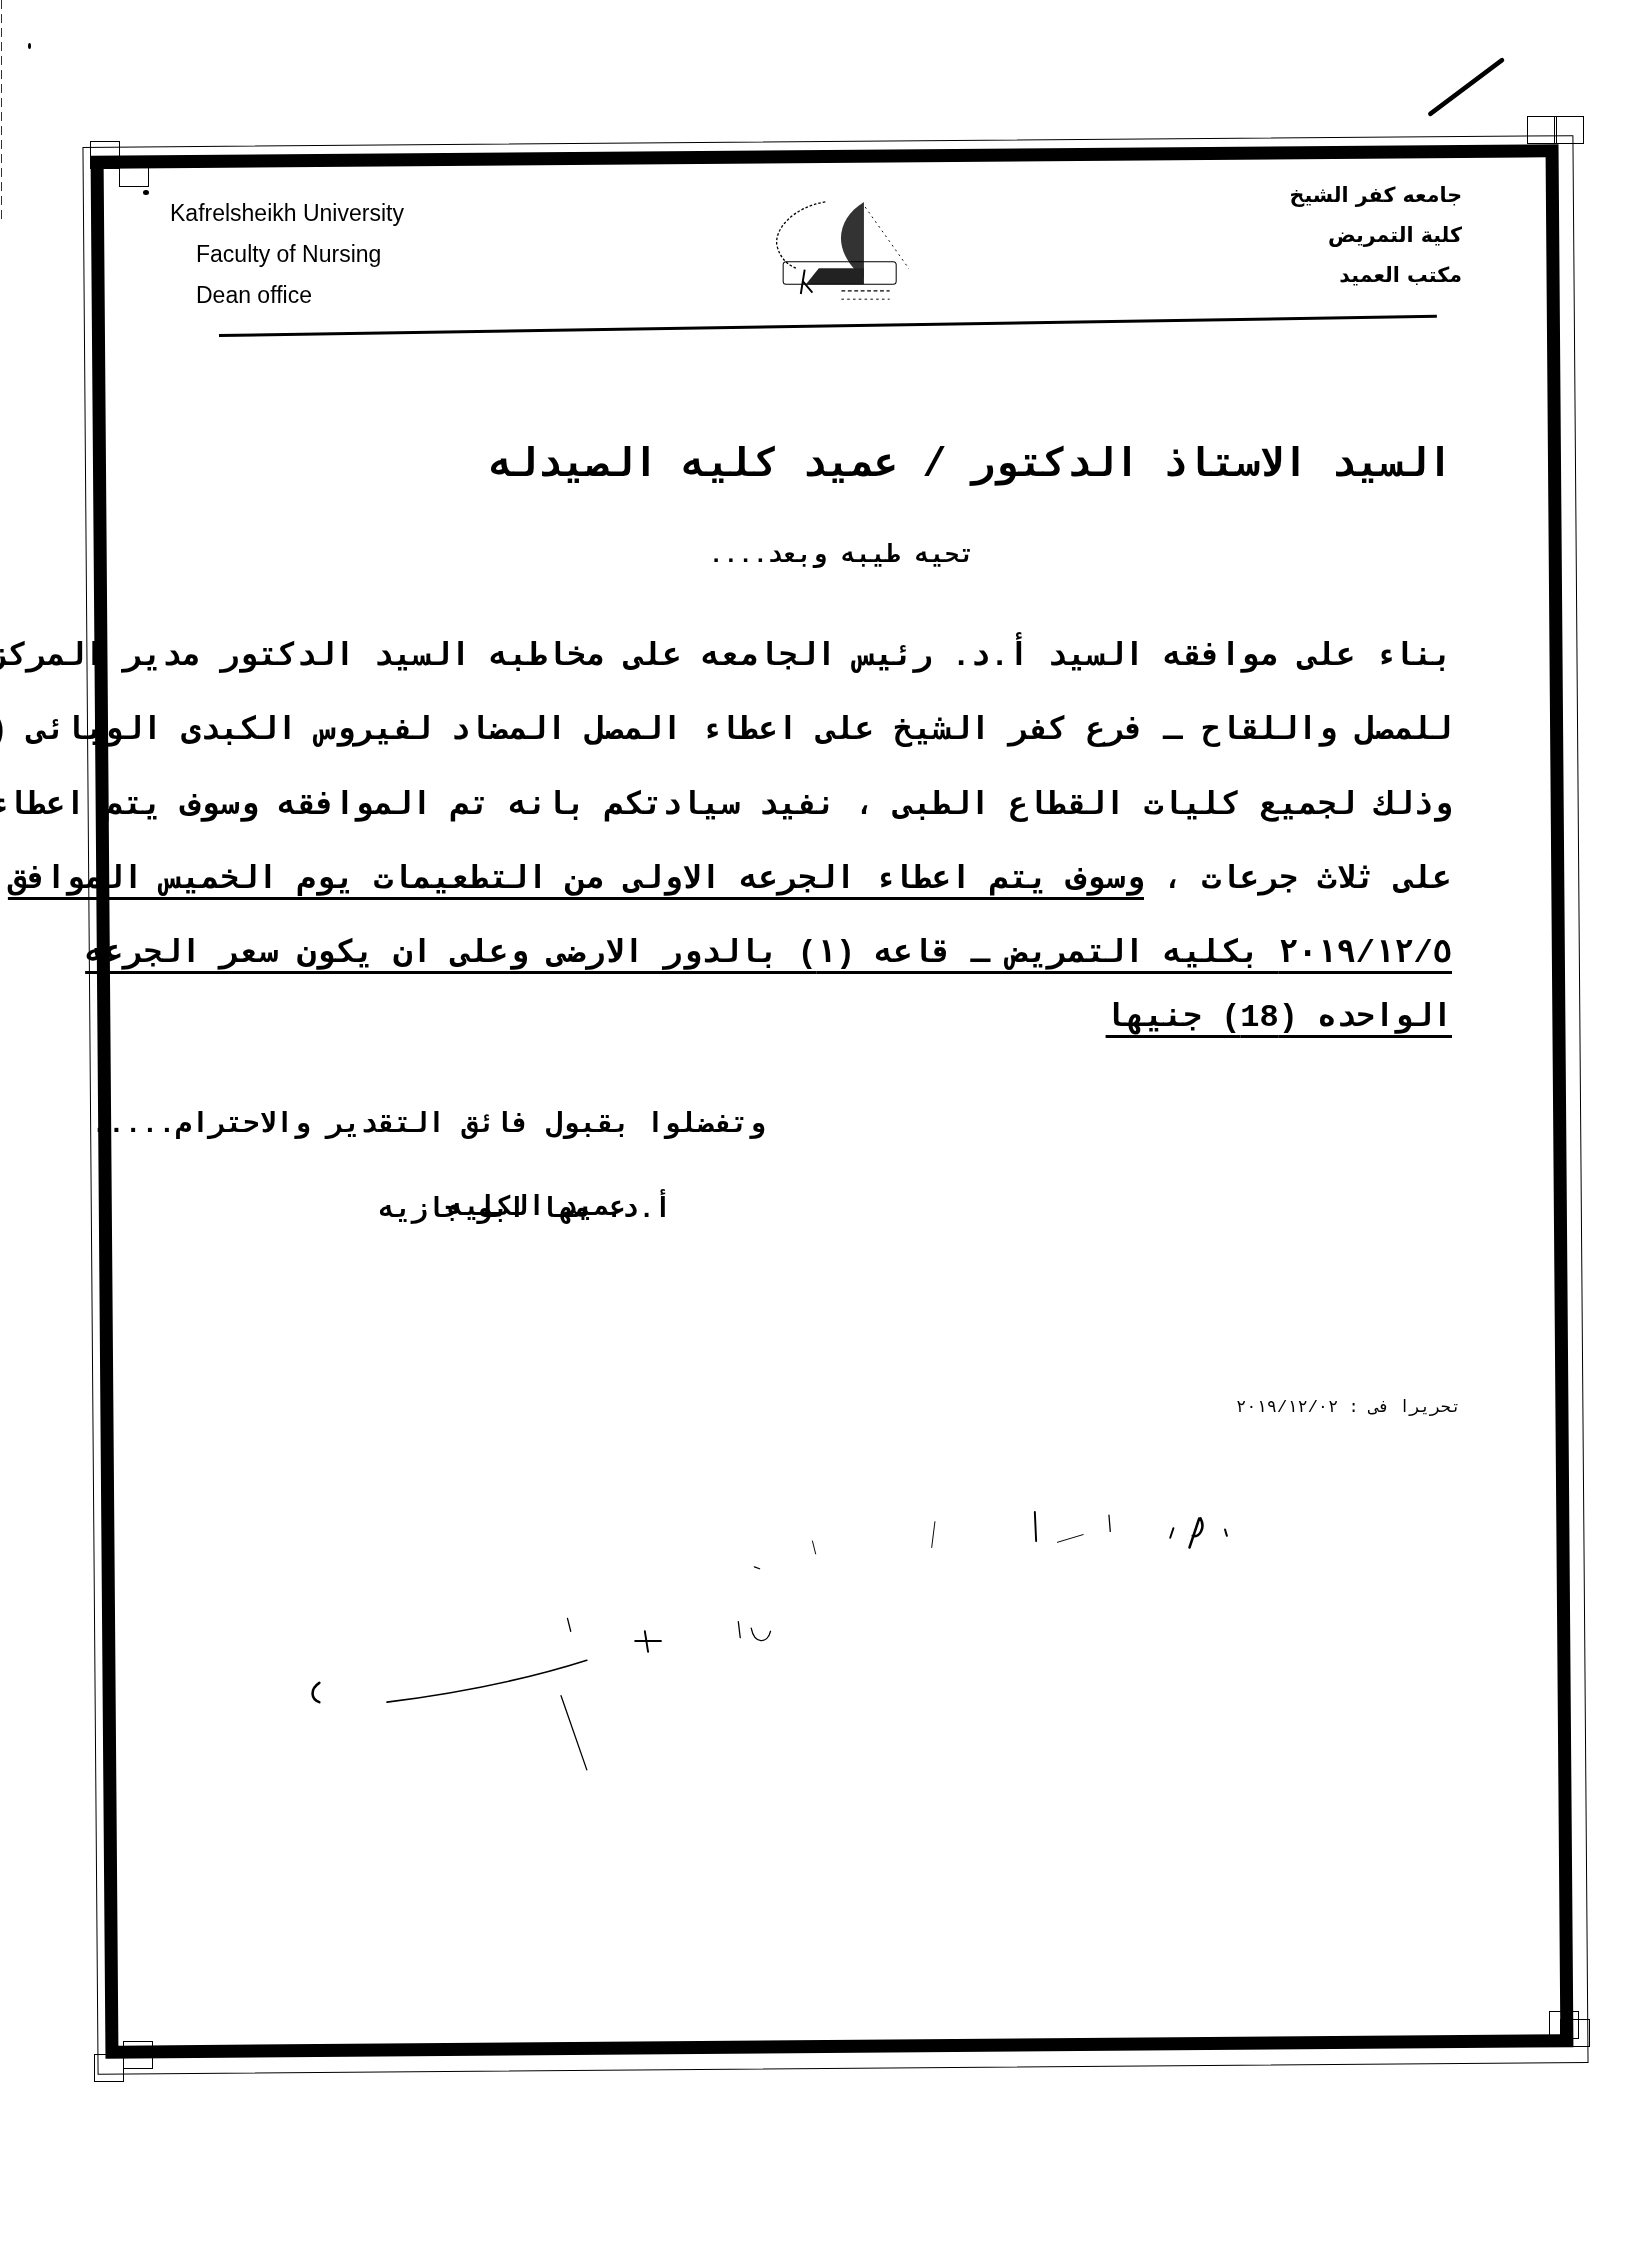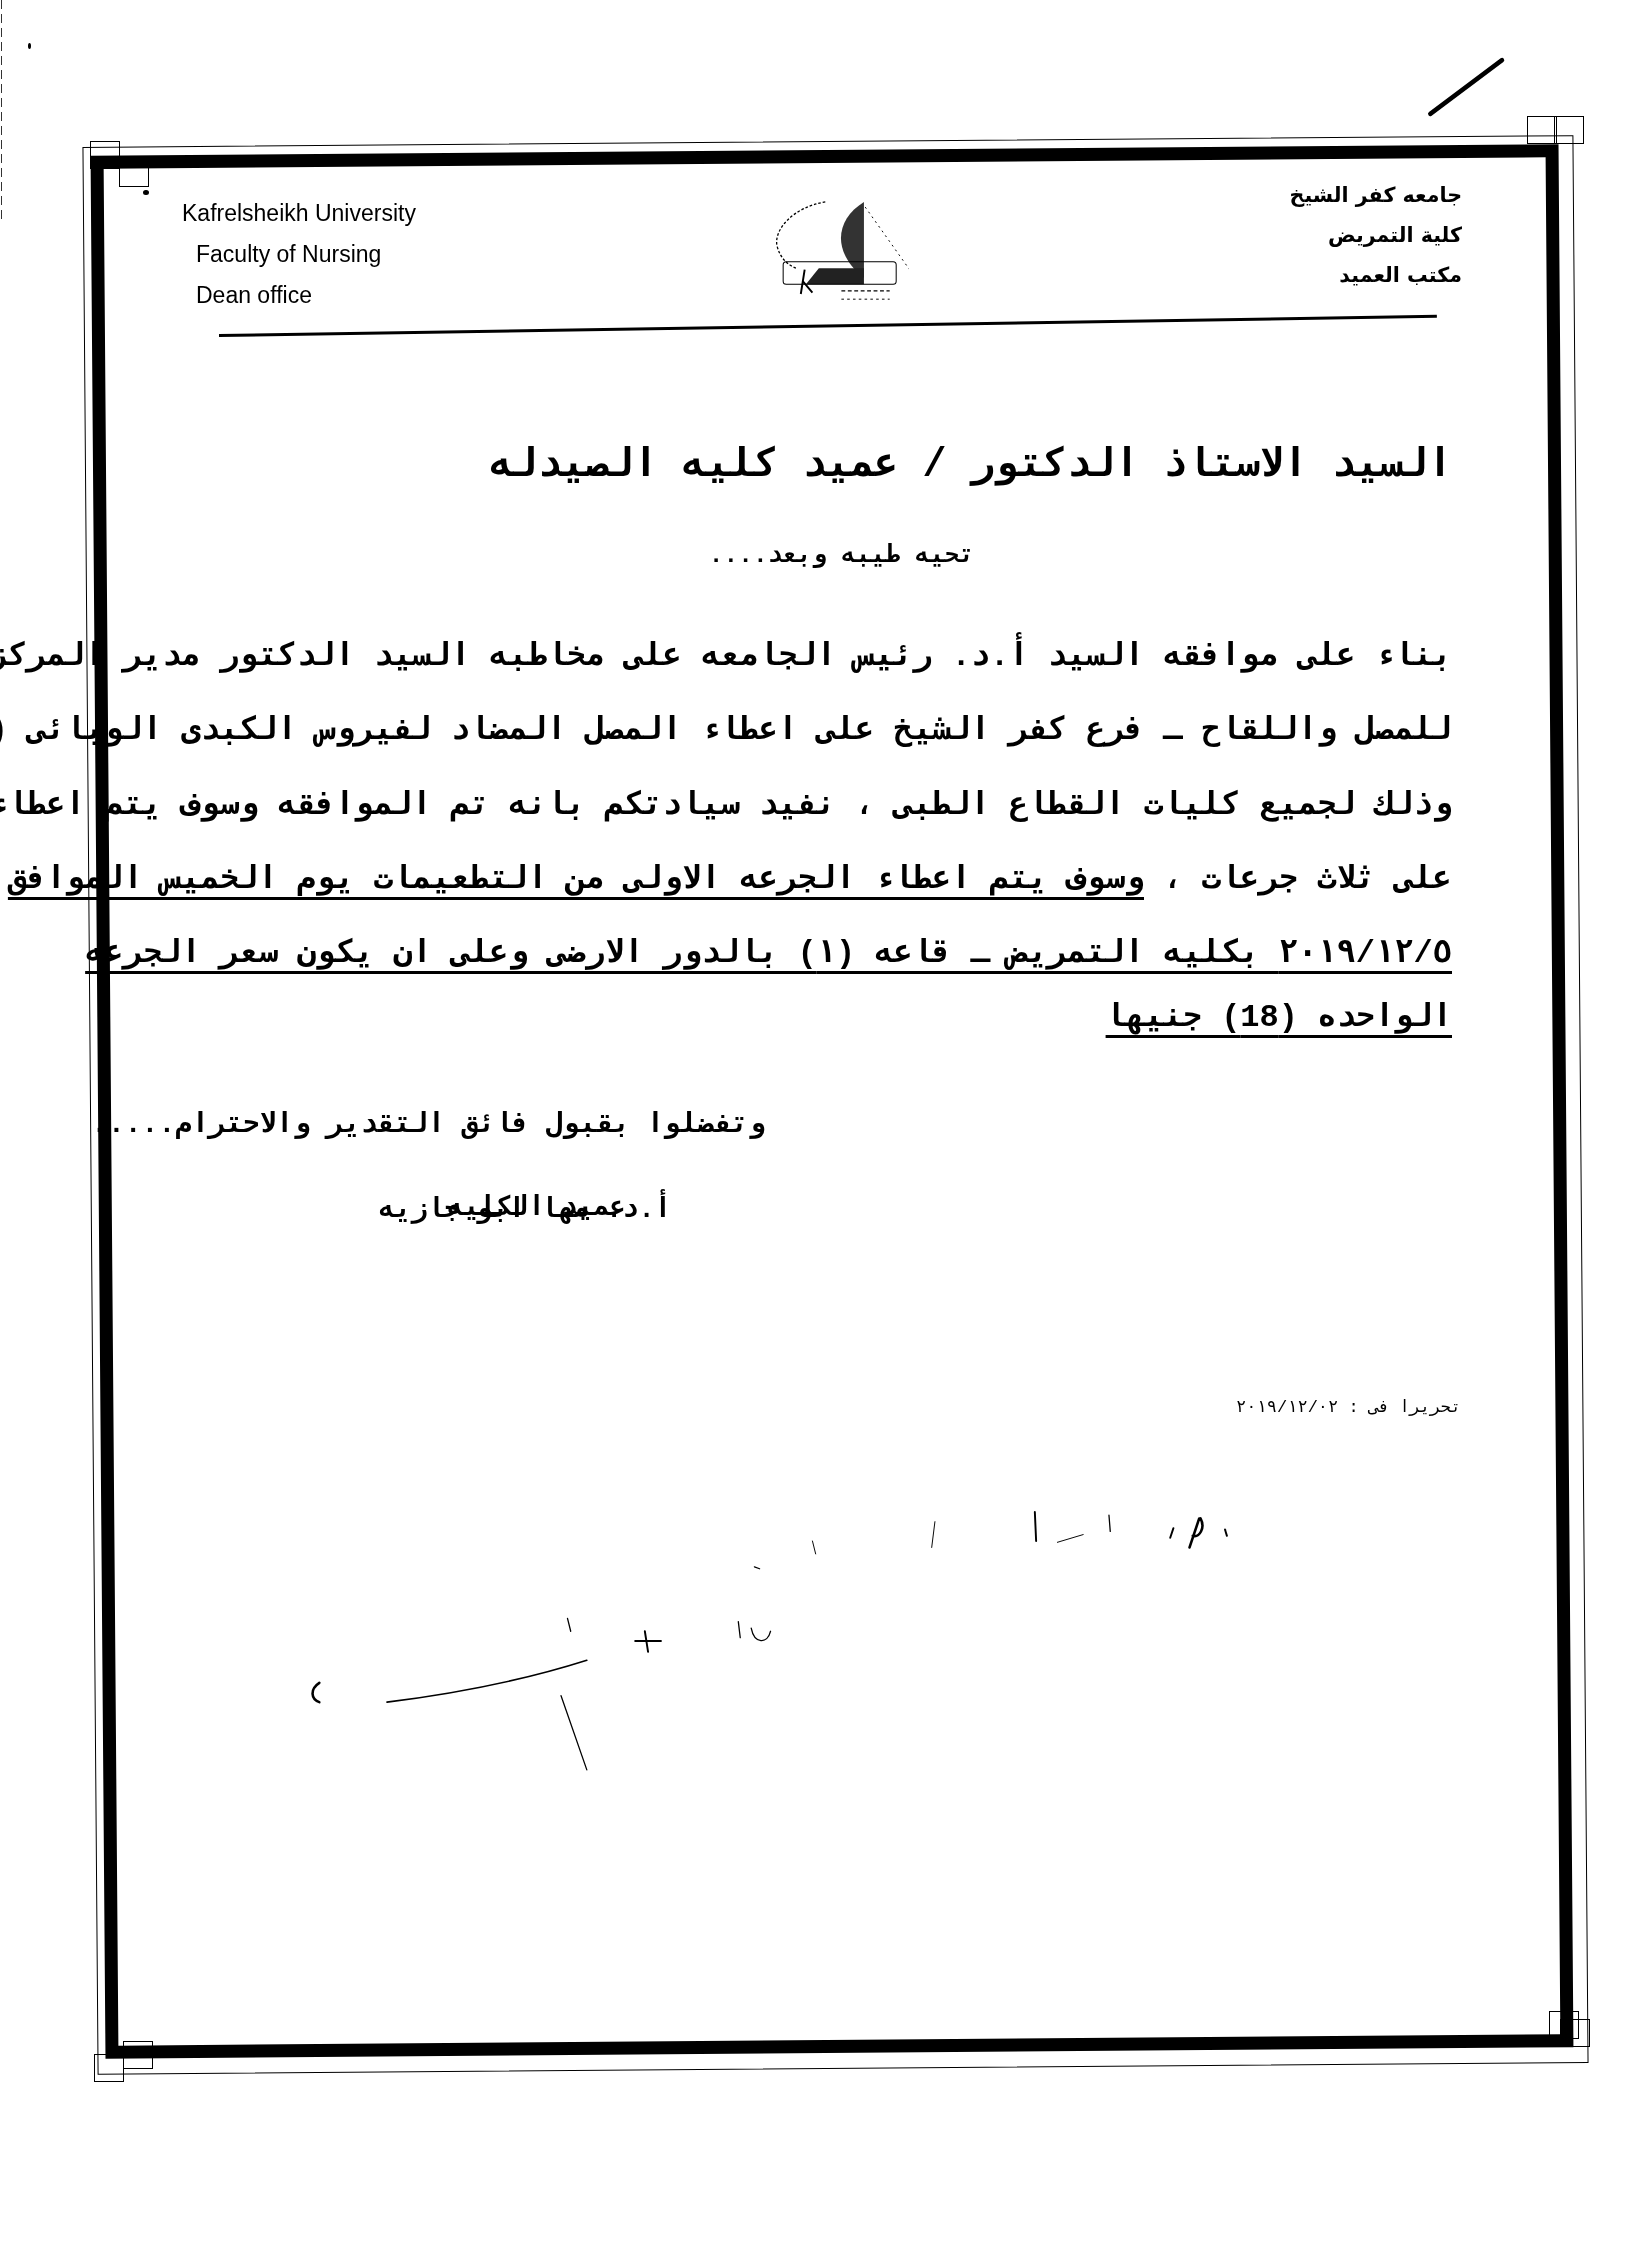--- a/index.html
+++ b/index.html
@@ -56,21 +56,21 @@
 
     
     .en-header {
       position: absolute;
       left: 170px; top: 193px;
       font-family: "Liberation Sans", sans-serif;
       font-size: 23px;
       line-height: 41px;
       color: #000;
     }
-    .en-header .l1 { display:block;margin-left:12px; }
+    .en-header .l1 { display:block; }
     .en-header .l2, .en-header .l3 { display:block; padding-left: 26px; }
 
     .ar-header {
       position: absolute;
       right: 183px; top: 175px;
       direction: rtl;
       text-align: right;
       font-family: "DejaVu Sans", sans-serif;
       font-size: 20.6px;
       line-height: 40px;

